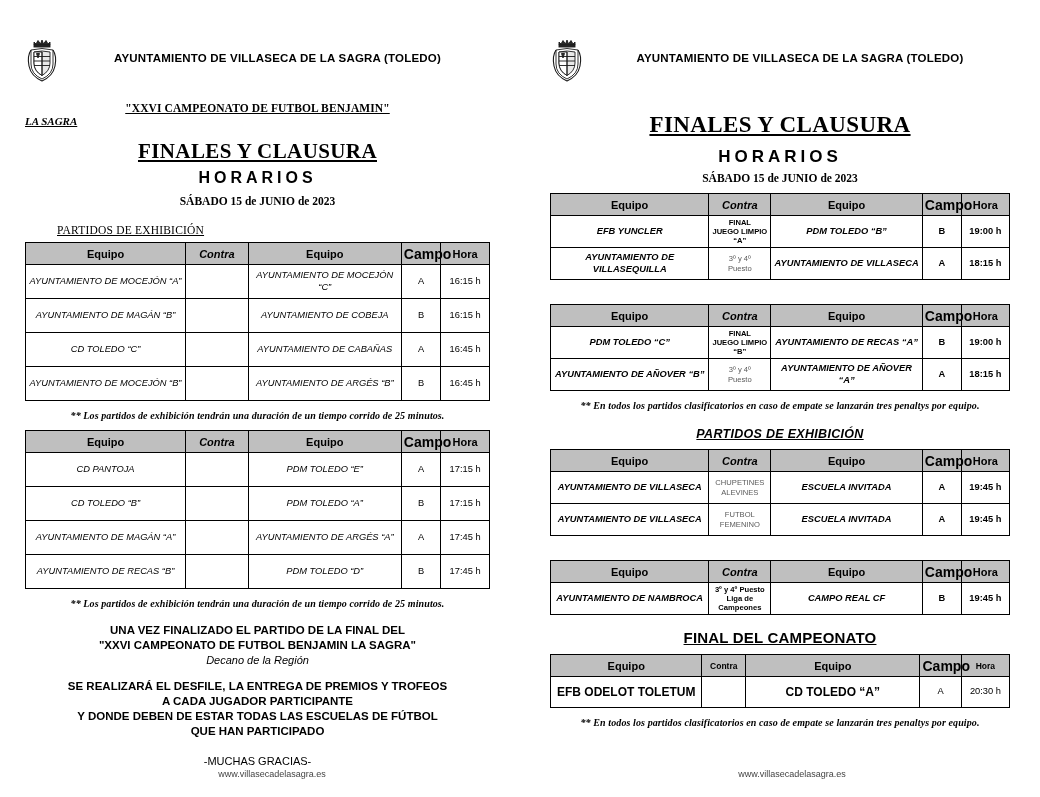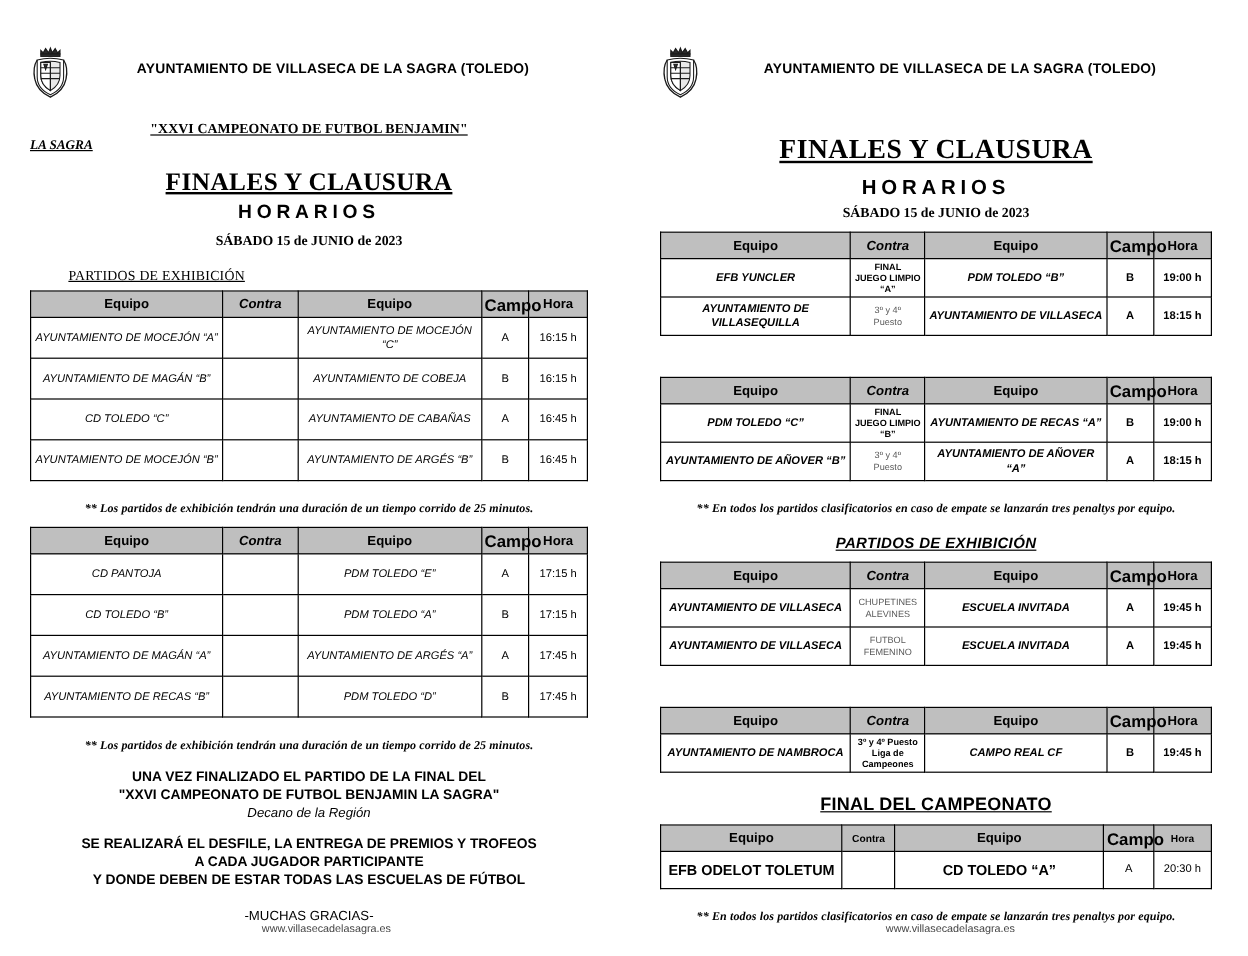--- a/index.html
+++ b/index.html
@@ -121,21 +121,21 @@
     text-decoration: underline;
     margin: 14px 0 8px 0;
     letter-spacing: .2px;
   }
 
   
   table.sched {
     border-collapse: collapse;
     width: 100%;
     table-layout: fixed;
-    margin-bottom: 18px;
+    margin-bottom: 8px;
     border: 1.6px solid #000;
   }
   table.sched th, table.sched td {
     border: 1.1px solid #000;
     text-align: center;
     vertical-align: middle;
     padding: 0 2px;
   }
   table.sched thead th {
     background: #bfbfbf;
@@ -385,20 +385,21 @@
     <div class="note note-left-2">** Los partidos de exhibición tendrán una duración de un tiempo corrido de 25 minutos.</div>
 
     <div class="closing">
       <div class="l">UNA VEZ FINALIZADO EL PARTIDO DE LA FINAL DEL</div>
       <div class="l">"XXVI CAMPEONATO DE FUTBOL BENJAMIN LA SAGRA"</div>
       <div class="decano">Decano de la Región</div>
       <div class="gap"></div>
       <div class="l">SE REALIZARÁ EL DESFILE, LA ENTREGA DE PREMIOS Y TROFEOS</div>
       <div class="l">A CADA JUGADOR PARTICIPANTE</div>
       <div class="l">Y DONDE DEBEN DE ESTAR TODAS LAS ESCUELAS DE FÚTBOL</div>
+      <div class="l">QUE HAN PARTICIPADO</div>
       <div class="gracias">-MUCHAS GRACIAS-</div>
     </div>
 
     <div class="site">www.villasecadelasagra.es</div>
   </div>
 
   <div class="page page-right">
 
     <div class="hdr">
       <div class="crest">

